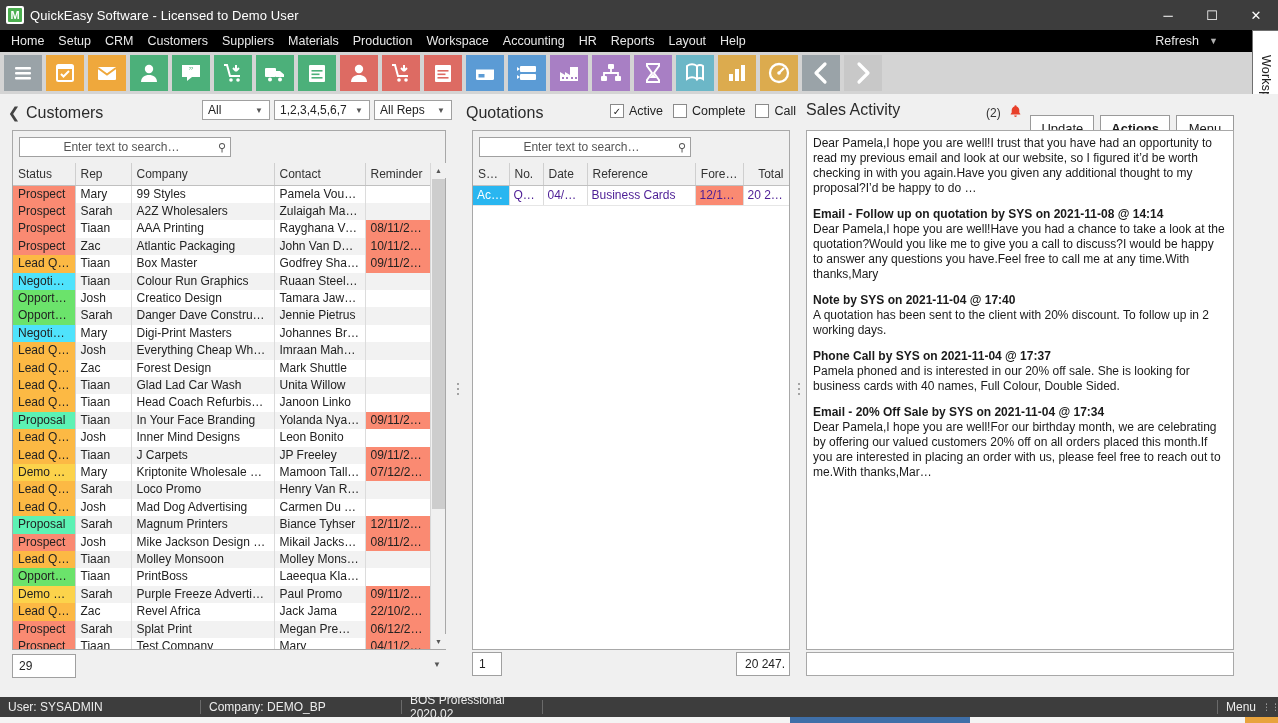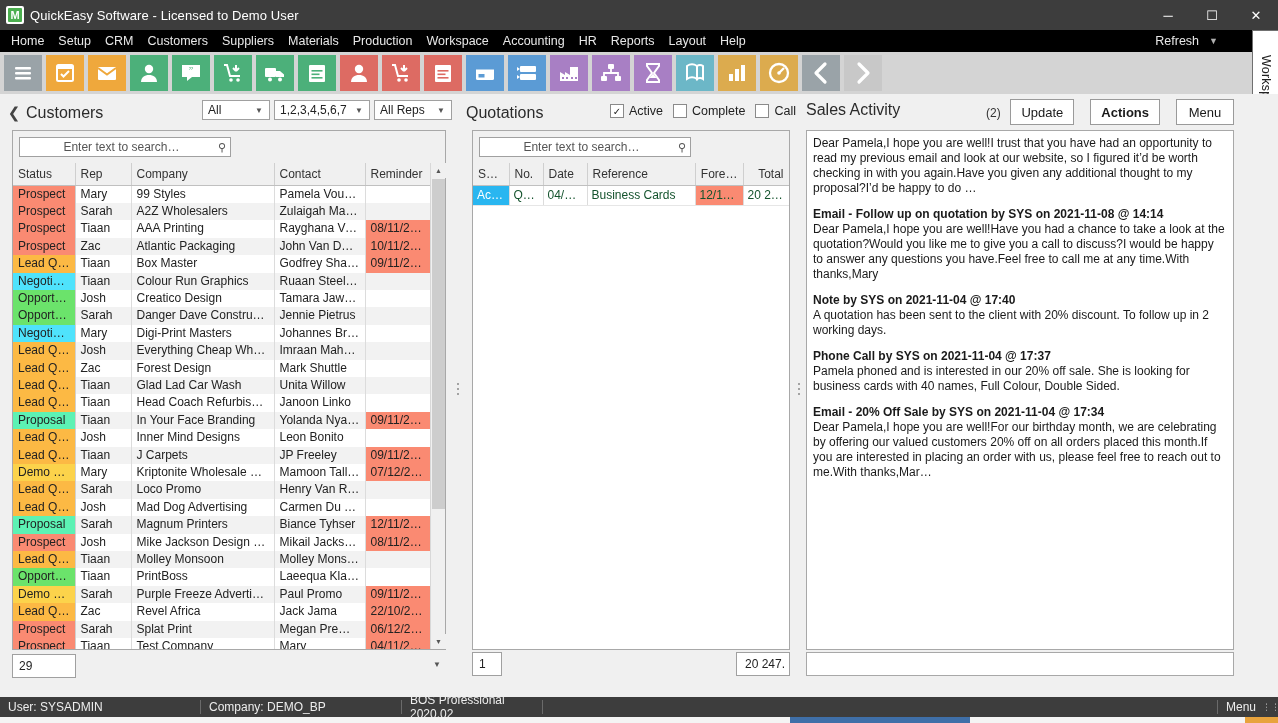--- a/index.html
+++ b/index.html
@@ -166,21 +166,21 @@
   }
   .q-grid-box .search-input { width:212px; }
   table.qgrid { border-collapse:collapse; width:100%; table-layout:fixed; }
   table.qgrid th {
     background:#f0f0f0; border-right:1px solid #cfcfcf; border-bottom:1px solid #c0c0c0;
     font-weight:normal; font-size:12px; color:#333; text-align:left; padding:3px 5px; height:22px;
     white-space:nowrap; overflow:hidden;
   }
   table.qgrid th.num { text-align:right; }
   table.qgrid td {
-    border-right:1px solid #dcdcdc; border-bottom:1px solid #e6e6e6; font-size:12px; color:#14532d;
+    border-right:1px solid #dcdcdc; border-bottom:1px solid #e6e6e6; font-size:12px; color:#4c1d95;
     padding:0 4px; height:19px; line-height:19px;
     white-space:nowrap; overflow:hidden; text-overflow:ellipsis;
   }
   table.qgrid td.num { text-align:right; }
   .q-count-box {
     position:absolute; left:6px; top:556px; width:30px; height:24px;
     border:1px solid #a0a0a0; background:#fff; font-size:12px; color:#222;
     display:flex; align-items:center; padding-left:6px;
   }
   .q-total-box {
@@ -188,21 +188,21 @@
     border:1px solid #a0a0a0; background:#fff; font-size:12px; color:#222;
     display:flex; align-items:center; justify-content:flex-end; padding-right:4px;
   }
 
   
   #activity-panel { position:absolute; left:806px; top:2px; width:428px; height:588px; }
   .act-head { position:relative; height:34px; }
   .act-title { position:absolute; left:0; top:5px; font-size:16px; color:#2b2b2b; }
   .act-count { position:absolute; left:180px; top:10px; font-size:12px; color:#333; }
   .bell { position:absolute; left:203px; top:8px; color:#e8402a; font-size:13px; }
-  .act-btns { position:absolute; right:0; top:3px; display:flex; gap:16px;text-align:right; }
+  .act-btns { position:absolute; right:0; top:19px; display:flex; gap:6px;text-align:right; }
   .abtn {
     height:26px; min-width:58px; padding:0 10px; border:1px solid #9a9a9a; background:#fff;
     display:flex; align-items:center; justify-content:center; font-size:13px; color:#1a1a1a;
   }
   .abtn.bold { font-weight:bold; }
   .act-body {
     position:absolute; left:0; top:34px; width:428px; height:520px;
     background:#fff; border:1px solid #a8a8a8; padding:5px 6px; overflow:hidden;
   }
   .act-entry { margin-bottom:11px; }

